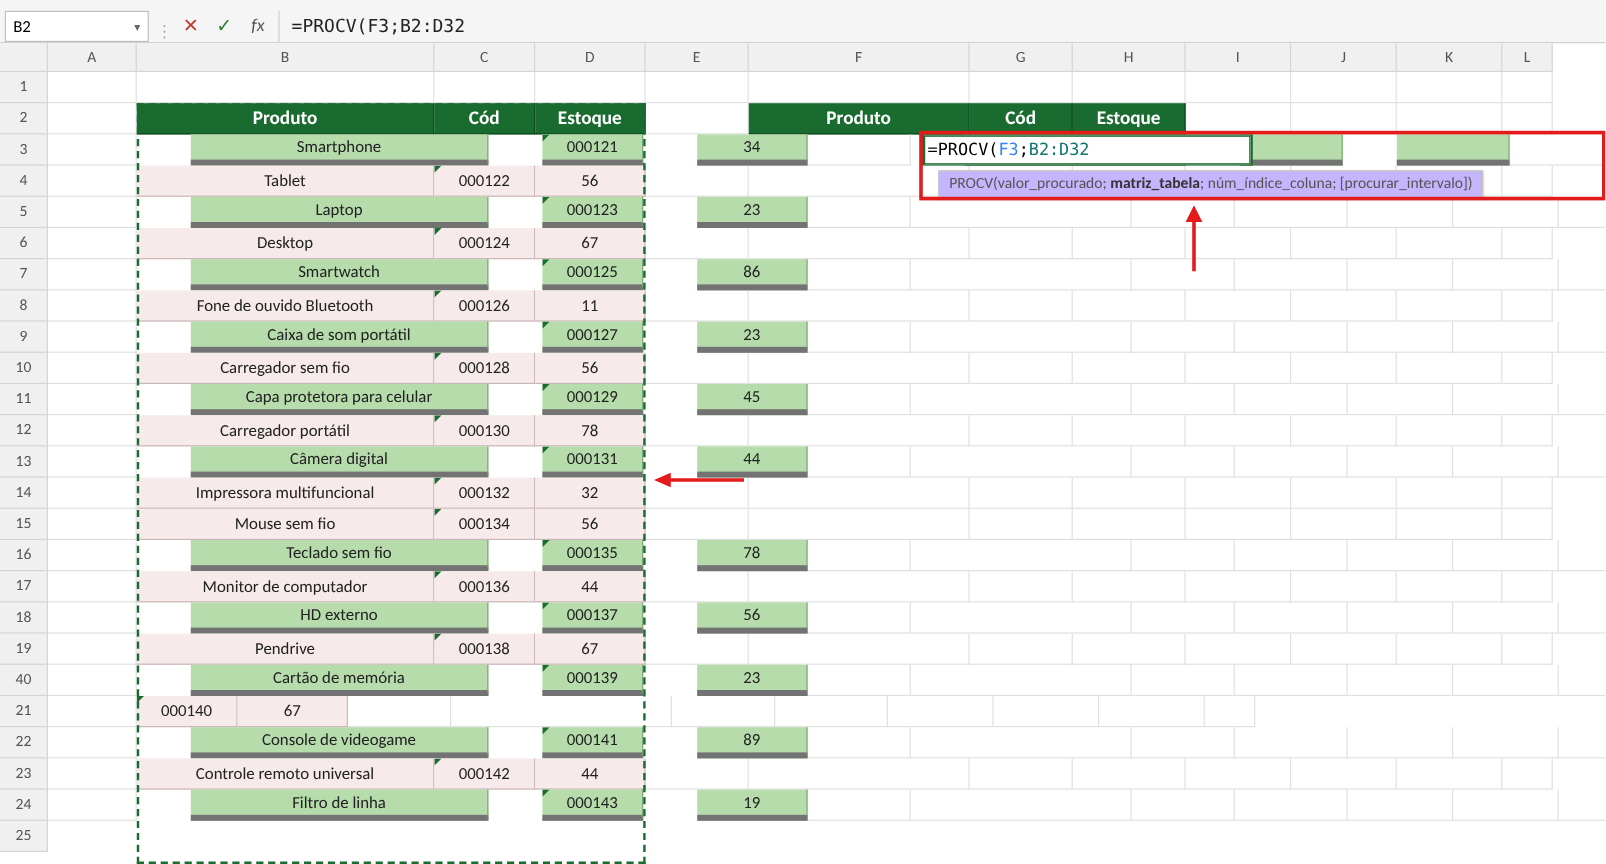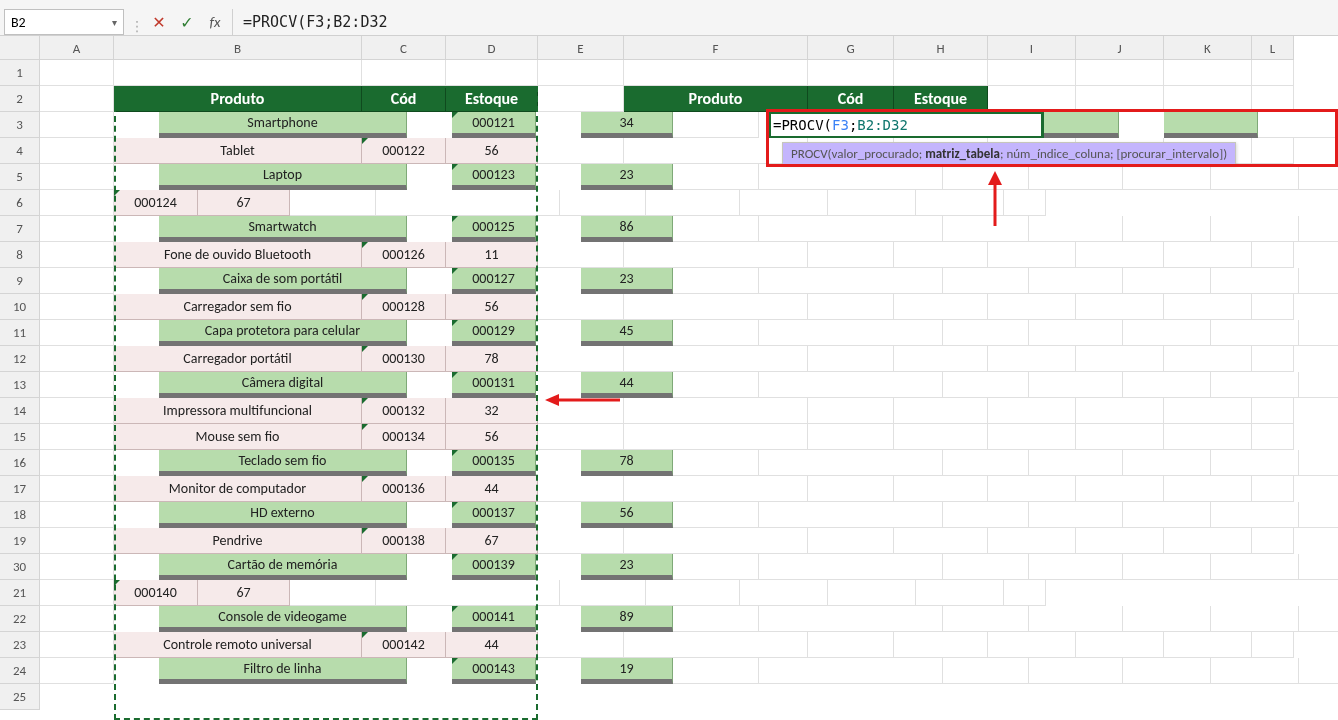--- a/index.html
+++ b/index.html
@@ -290,21 +290,21 @@
       <div class="row-h">10</div>
       <div class="row-h">11</div>
       <div class="row-h">12</div>
       <div class="row-h">13</div>
       <div class="row-h">14</div>
       <div class="row-h">15</div>
       <div class="row-h">16</div>
       <div class="row-h">17</div>
       <div class="row-h">18</div>
       <div class="row-h">19</div>
-      <div class="row-h">30</div>
+      <div class="row-h">40</div>
       <div class="row-h">21</div>
       <div class="row-h">22</div>
       <div class="row-h">23</div>
       <div class="row-h">24</div>
       <div class="row-h">25</div>
     </div>
   <div class="cells" id="cells">
       <div class="cell-row">
         <div class="cell wA"></div>
         <div class="cell wB"></div>
@@ -370,20 +370,21 @@
         <div class="cell wF"></div>
         <div class="cell wG"></div>
         <div class="cell wH"></div>
         <div class="cell wI"></div>
         <div class="cell wJ"></div>
         <div class="cell wK"></div>
         <div class="cell wL"></div>
       </div>
       <div class="cell-row">
         <div class="cell wA"></div>
+        <div class="cell wB td-pink">Desktop</div>
         <div class="cell wC td-pink">000124<span class="tick"></span></div>
         <div class="cell wD td-pink">67</div>
         <div class="cell wE"></div>
         <div class="cell wF"></div>
         <div class="cell wG"></div>
         <div class="cell wH"></div>
         <div class="cell wI"></div>
         <div class="cell wJ"></div>
         <div class="cell wK"></div>
         <div class="cell wL"></div>

